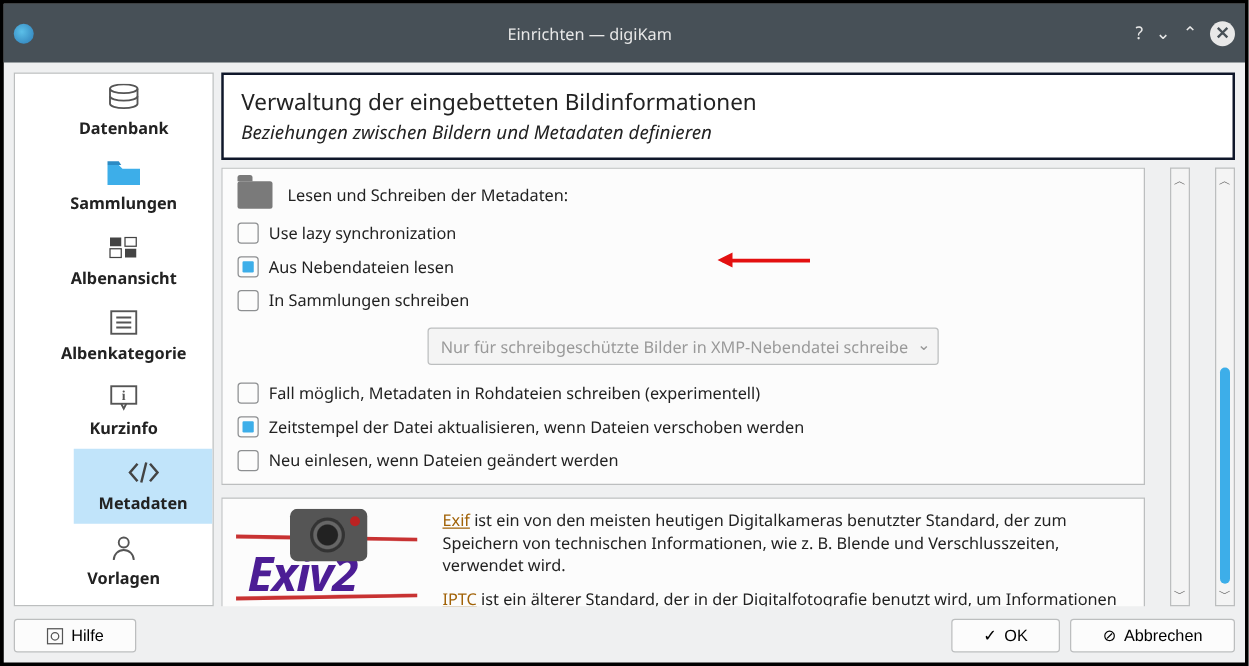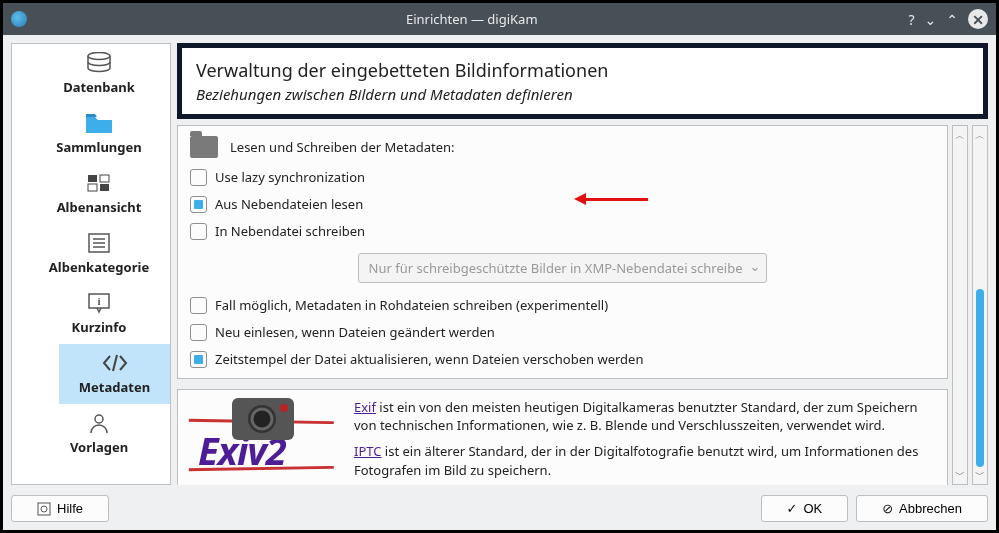--- a/index.html
+++ b/index.html
@@ -12,21 +12,21 @@
   }
   .window {
     width: 999px;
     height: 533px;
     border: 3px solid #000;
     display: flex;
     flex-direction: column;
     background: #eff0f1;
   }
   .titlebar {
-    height: 32px;
+    height: 47px;
     background: #475057;
     color: #e8e8e8;
     display: flex;
     align-items: center;
     padding: 0 8px;
     font-size: 13px;
   }
   .tb-icon {
     width: 16px; height: 16px;
     border-radius: 50%;
@@ -76,35 +76,35 @@
   .cat-icon { width: 32px; height: 26px; display:flex; align-items:center; justify-content:center; }
   .cat-label { font-weight: bold; font-size: 13px; text-align:center; }
   .content {
     flex: 1;
     display: flex;
     flex-direction: column;
     gap: 6px;
     min-width: 0;
   }
   .header-box {
-    border: 5px solid #0f172a;
+    border: 2px solid #0f172a;
     background: #fff;
     padding: 10px 14px;
   }
   .header-title { font-size: 18px; font-weight: 400; }
   .header-sub { font-size: 15px; font-style: italic; margin-top: 2px; }
   .tab-area {
     flex: 1;
     display: flex;
     min-height: 0;
   }
   .tab-inner {
     flex: 1;
     display: flex;
-    gap: 4px;
+    gap: 20px;
     min-width: 0;
   }
   .scrollpane {
     flex: 1;
     display: flex;
     flex-direction: column;
     gap: 10px;
     min-width: 0;
     overflow: hidden;
   }
@@ -208,21 +208,21 @@
     width: 28px; height: 28px;
     border-radius: 50%;
     background: radial-gradient(circle, #222 0%, #222 40%, #666 45%, #666 55%, #333 60%);
   }
   .camera::before {
     content:""; position:absolute; right:6px; top:6px;
     width:8px; height:8px; border-radius:50%; background:#b22;
   }
   .info-text { flex:1; font-size: 13px; line-height: 1.4; }
   .info-text p { margin: 0 0 8px; }
-  .info-text a { color: #4c1d95; text-decoration: underline; }
+  .info-text a { color: #a16207; text-decoration: underline; }
   .vscroll {
     width: 16px;
     border: 1px solid #bcbebf;
     background: #f4f4f4;
     display: flex; flex-direction: column;
     align-items: center;
     justify-content: space-between;
     padding: 2px 0;
   }
   .vscroll .arrow { font-size: 10px; color: #666; cursor:pointer;}
@@ -376,38 +376,38 @@
                   <label class="checkrow">
                     <span class="cbox"></span>
                     <span>Use lazy synchronization</span>
                   </label>
                   <label class="checkrow">
                     <span class="cbox checked"></span>
                     <span>Aus Nebendateien lesen</span>
                   </label>
                   <label class="checkrow">
                     <span class="cbox"></span>
-                    <span>In Nebendatei schreiben</span>
+                    <span>In Sammlungen schreiben</span>
                   </label>
                   <div class="select-row">
                     <div class="select">
                       <span>Nur für schreibgeschützte Bilder in XMP-Nebendatei schreibe</span>
                     </div>
                   </div>
                   <label class="checkrow">
                     <span class="cbox"></span>
                     <span>Fall möglich, Metadaten in Rohdateien schreiben (experimentell)</span>
                   </label>
                   <label class="checkrow">
+                    <span class="cbox checked"></span>
+                    <span>Zeitstempel der Datei aktualisieren, wenn Dateien verschoben werden</span>
+                  </label>
+                  <label class="checkrow">
                     <span class="cbox"></span>
                     <span>Neu einlesen, wenn Dateien geändert werden</span>
-                  </label>
-                  <label class="checkrow">
-                    <span class="cbox checked"></span>
-                    <span>Zeitstempel der Datei aktualisieren, wenn Dateien verschoben werden</span>
                   </label>
                 </div>
                 <div class="arrow-annot">
                   <div class="red-line"></div>
                 </div>
               </div>
 
               <div class="infobox">
                 <div class="exiv-art">
                   <div class="film"></div>

